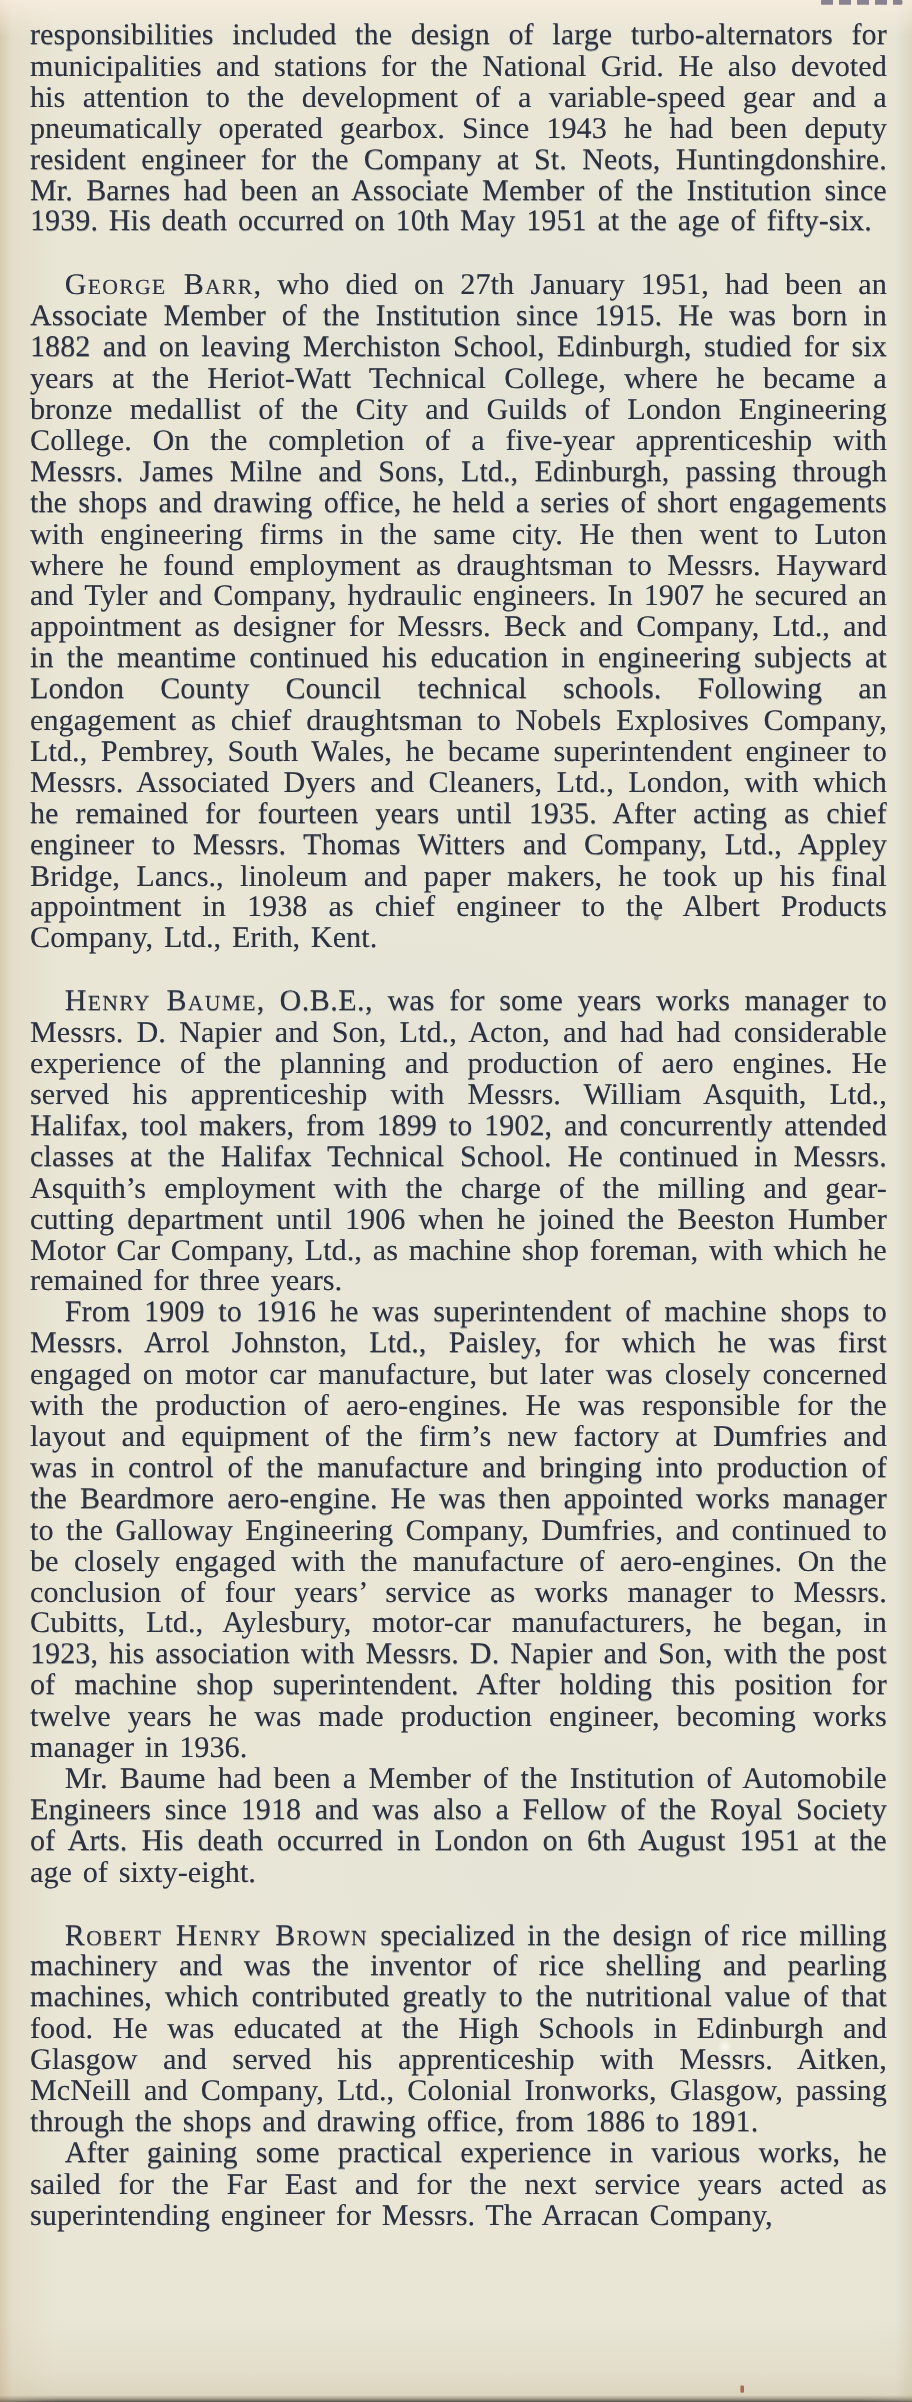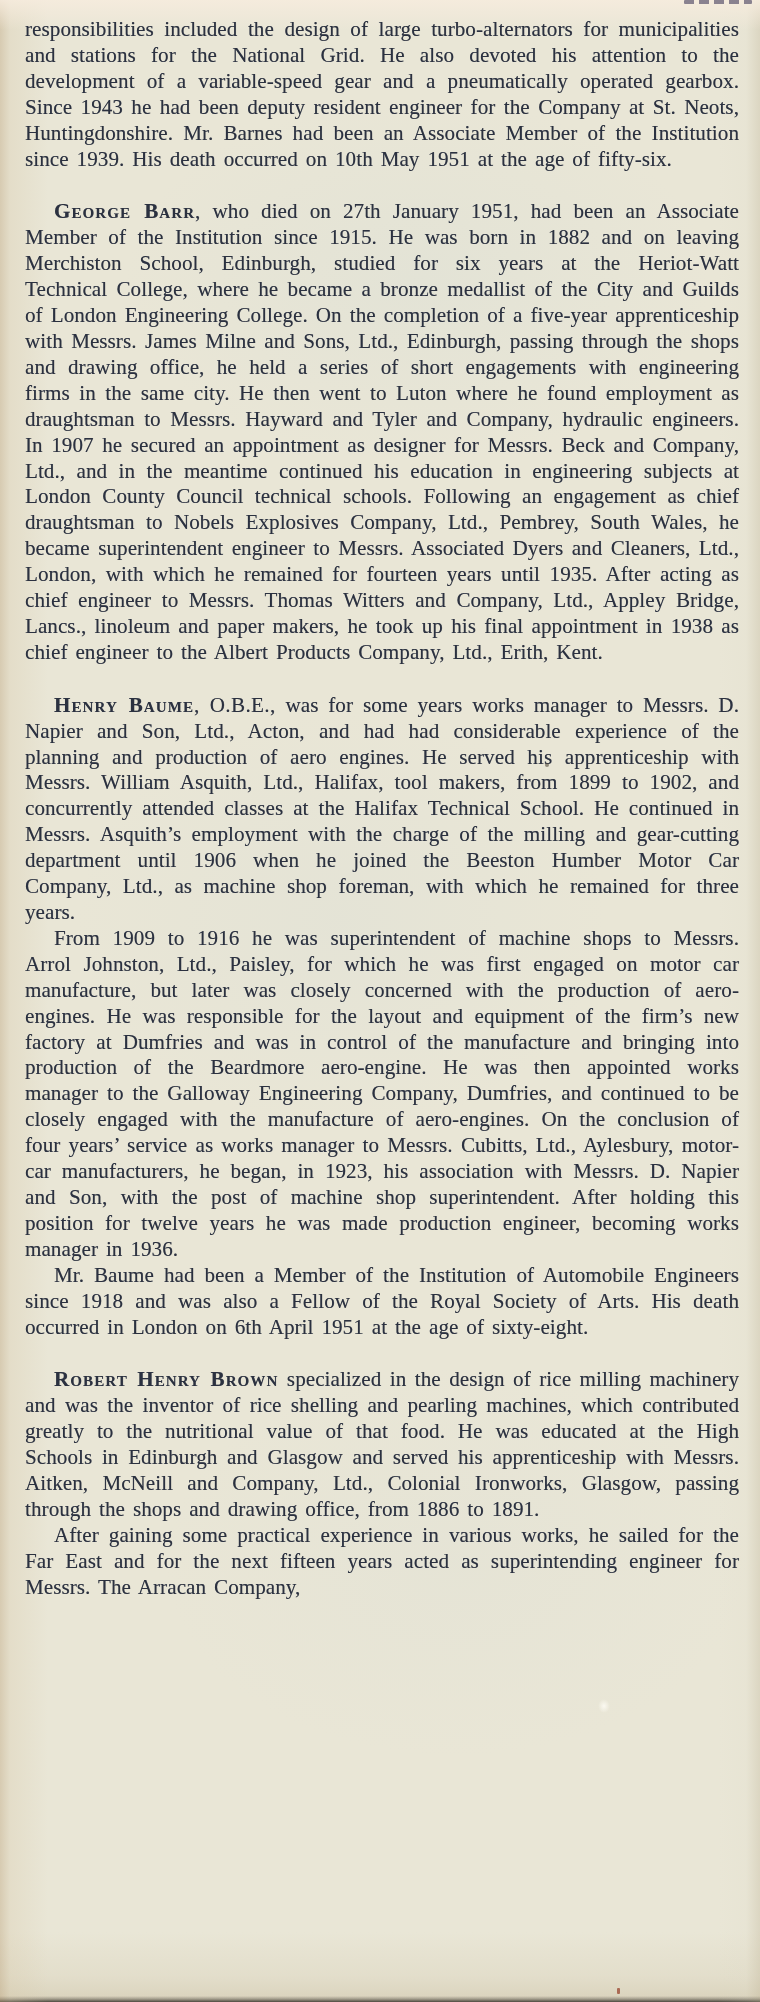--- a/index.html
+++ b/index.html
@@ -30,34 +30,34 @@
       radial-gradient(ellipse 380px 300px at 45% 46%, rgba(199,211,214,0.14), transparent 70%),
       radial-gradient(ellipse 420px 280px at 60% 78%, rgba(203,212,210,0.12), transparent 70%);
     font-family: "Liberation Serif", "DejaVu Serif", serif;
   }
   .text-block {
     position: absolute;
     left: 25px;
     right: 21px;
     top: 17px;
     color: #2b3140;
-    font-size: 21px;
+    font-size: 25px;
     line-height: 25.9px;
     text-align: justify;
     word-spacing: 2.6px;
     letter-spacing: 0.1px;
     text-shadow: 0.25px 0.25px 0.35px rgba(43,49,64,0.45);
   }
   .obit { margin: 0; }
   .obit + .obit { margin-top: 27px; }
   .para { margin: 0; }
   .para.indent { text-indent: 29px; }
   .person-name {
     font-variant: small-caps;
-    font-weight: 700;
+    font-weight: 400;
     letter-spacing: 1.1px;
   }
   .person-honors {
     font-weight: 400;
     letter-spacing: 0.4px;
   }
   
   .header-frag {
     position: absolute;
     top: 0;
@@ -105,23 +105,23 @@
   <div class="text-block">
       <section class="obit">
         <p class="para">responsibilities included the design of large turbo-alternators for municipalities and stations for the National Grid. He also devoted his attention to the development of a variable-speed gear and a pneumatically operated gearbox. Since 1943 he had been deputy resident engineer for the Company at St. Neots, Huntingdonshire. Mr. Barnes had been an Associate Member of the Institution since 1939. His death occurred on 10th May 1951 at the age of fifty-six.</p>
       </section>
       <section class="obit">
         <p class="para indent"><span class="person-name">George Barr</span>, who died on 27th January 1951, had been an Associate Member of the Institution since 1915. He was born in 1882 and on leaving Merchiston School, Edinburgh, studied for six years at the Heriot-Watt Technical College, where he became a bronze medallist of the City and Guilds of London Engineering College. On the completion of a five-year apprenticeship with Messrs. James Milne and Sons, Ltd., Edinburgh, passing through the shops and drawing office, he held a series of short engagements with engineering firms in the same city. He then went to Luton where he found employment as draughtsman to Messrs. Hayward and Tyler and Company, hydraulic engineers. In 1907 he secured an appointment as designer for Messrs. Beck and Company, Ltd., and in the meantime continued his education in engineering subjects at London County Council technical schools. Following an engagement as chief draughtsman to Nobels Explosives Company, Ltd., Pembrey, South Wales, he became superintendent engineer to Messrs. Associated Dyers and Cleaners, Ltd., London, with which he remained for fourteen years until 1935. After acting as chief engineer to Messrs. Thomas Witters and Company, Ltd., Appley Bridge, Lancs., linoleum and paper makers, he took up his final appointment in 1938 as chief engineer to the Albert Products Company, Ltd., Erith, Kent.</p>
       </section>
       <section class="obit">
         <p class="para indent"><span class="person-name">Henry Baume</span><span class="person-honors">, O.B.E.,</span> was for some years works manager to Messrs. D. Napier and Son, Ltd., Acton, and had had considerable experience of the planning and production of aero engines. He served his apprenticeship with Messrs. William Asquith, Ltd., Halifax, tool makers, from 1899 to 1902, and concurrently attended classes at the Halifax Technical School. He continued in Messrs. Asquith’s employment with the charge of the milling and gear-cutting department until 1906 when he joined the Beeston Humber Motor Car Company, Ltd., as machine shop foreman, with which he remained for three years.</p>
         <p class="para indent">From 1909 to 1916 he was superintendent of machine shops to Messrs. Arrol Johnston, Ltd., Paisley, for which he was first engaged on motor car manufacture, but later was closely concerned with the production of aero-engines. He was responsible for the layout and equipment of the firm’s new factory at Dumfries and was in control of the manufacture and bringing into production of the Beardmore aero-engine. He was then appointed works manager to the Galloway Engineering Company, Dumfries, and continued to be closely engaged with the manufacture of aero-engines. On the conclusion of four years’ service as works manager to Messrs. Cubitts, Ltd., Aylesbury, motor-car manufacturers, he began, in 1923, his association with Messrs. D. Napier and Son, with the post of machine shop superintendent. After holding this position for twelve years he was made production engineer, becoming works manager in 1936.</p>
-        <p class="para indent">Mr. Baume had been a Member of the Institution of Automobile Engineers since 1918 and was also a Fellow of the Royal Society of Arts. His death occurred in London on 6th April 1951 at the age of sixty-eight.</p>
+        <p class="para indent">Mr. Baume had been a Member of the Institution of Automobile Engineers since 1918 and was also a Fellow of the Royal Society of Arts. His death occurred in London on 6th August 1951 at the age of sixty-eight.</p>
       </section>
       <section class="obit">
         <p class="para indent"><span class="person-name">Robert Henry Brown</span> specialized in the design of rice milling machinery and was the inventor of rice shelling and pearling machines, which contributed greatly to the nutritional value of that food. He was educated at the High Schools in Edinburgh and Glasgow and served his apprenticeship with Messrs. Aitken, McNeill and Company, Ltd., Colonial Ironworks, Glasgow, passing through the shops and drawing office, from 1886 to 1891.</p>
-        <p class="para indent">After gaining some practical experience in various works, he sailed for the Far East and for the next fifteen years acted as superintending engineer for Messrs. The Arracan Company,</p>
+        <p class="para indent">After gaining some practical experience in various works, he sailed for the Far East and for the next service years acted as superintending engineer for Messrs. The Arracan Company,</p>
       </section>
     </div>
   <div class="spot-light"></div>
   <div class="speck-ink"></div>
   <div class="speck-red"></div>
 </div>
 
 </body></html>

